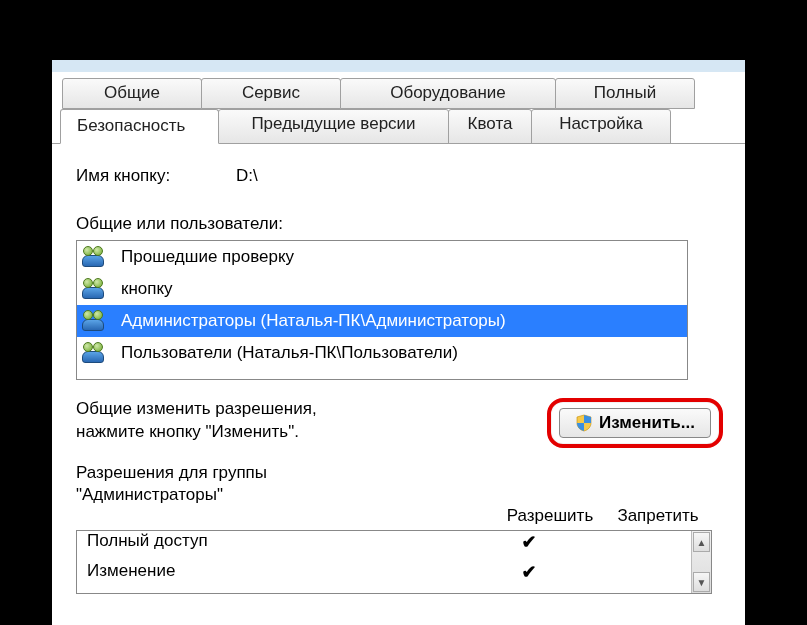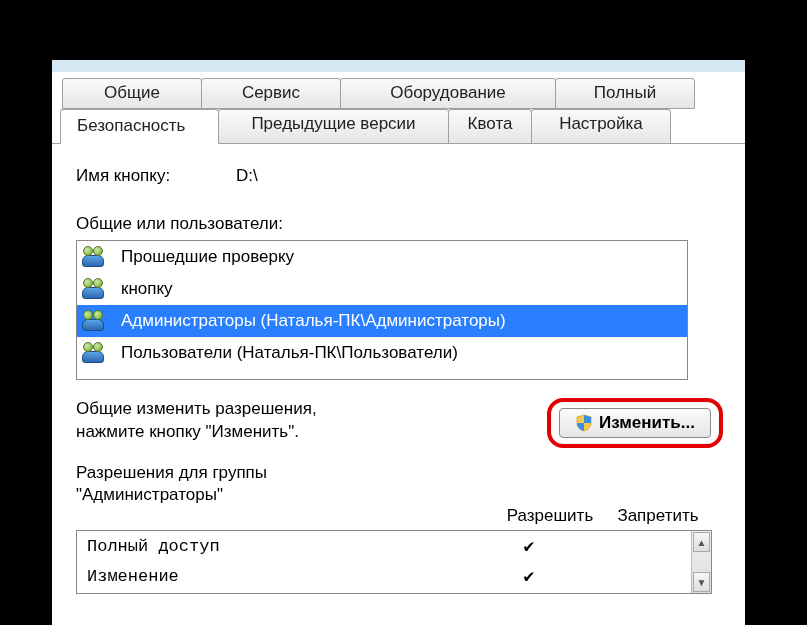--- a/index.html
+++ b/index.html
@@ -127,21 +127,21 @@
       display: flex; font-size: 17px; 
       width: 636px;
     }
     .perm-headers .spacer { flex: 1; }
     .perm-headers .col { width: 108px; text-align: center; }
     .perm-list {
       border: 1px solid #888; width: 636px; height: 64px;
       display: flex; margin-top: 4px; overflow: hidden;
     }
     .perm-rows { flex: 1; }
-    .perm-row { display: flex; align-items: center; height: 30px; font-size: 17px; padding-left: 10px; font-family: Liberation Mono, monospace; }
+    .perm-row { display: flex; align-items: flex-start; height: 30px; font-size: 17px; padding-left: 10px; }
     .perm-row .pname { flex: 1; }
     .perm-row .pcol { width: 108px; text-align: center; font-size: 18px; }
     .scrollbar {
       width: 20px; background: linear-gradient(#f0f0f0,#dcdcdc);
       border-left: 1px solid #bbb;
       display: flex; flex-direction: column;
     }
     .sb-btn {
       height: 20px; background: linear-gradient(#f6f6f6,#dedede);
       border: 1px solid #aaa; margin: 1px;

